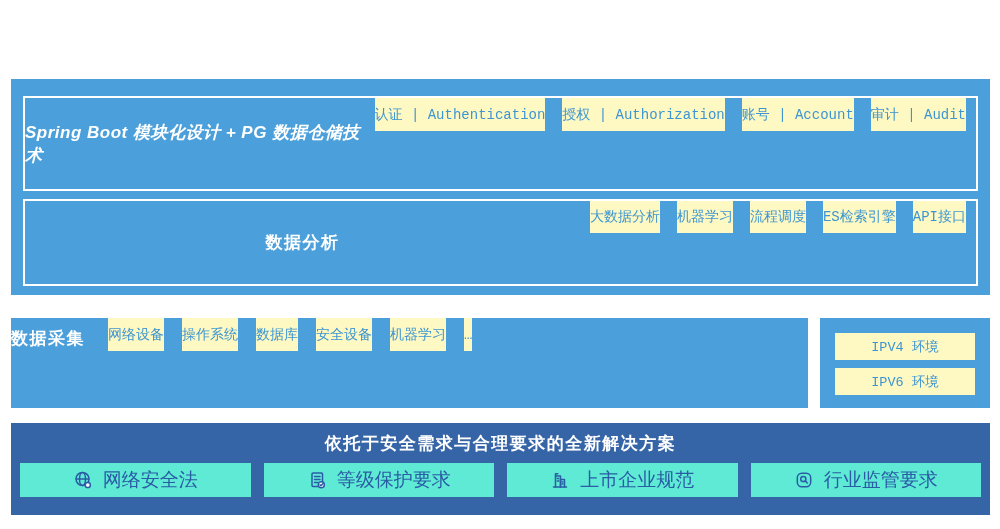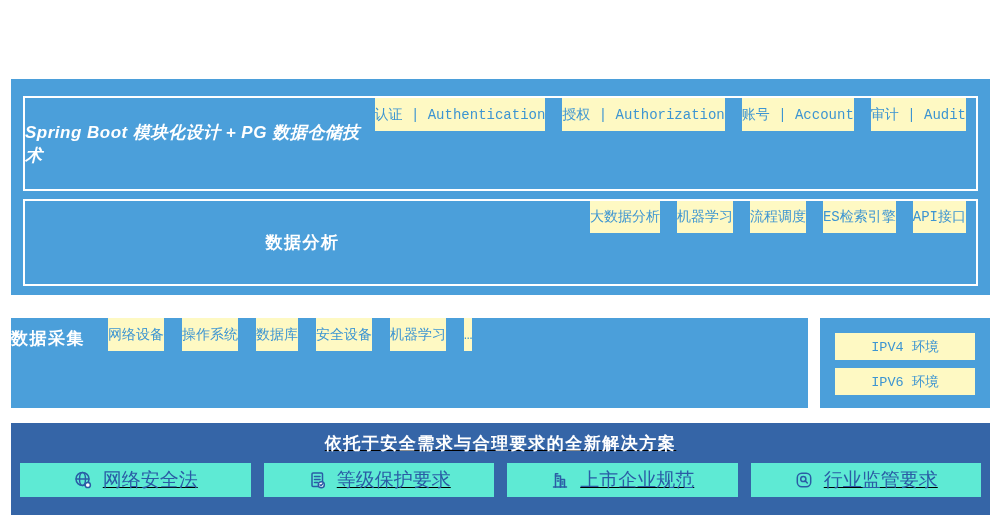--- a/index.html
+++ b/index.html
@@ -59,21 +59,21 @@
   
   .env{
     position:absolute;left:820px;top:318px;width:170px;height:90px;
     background:var(--section-light-bg);box-sizing:border-box;
     padding:15px 15px 1px;display:flex;flex-direction:column;gap:8px;
   }
   .env .wbox{height:27px;flex:none;font-size:13.5px;}
   
   .solution{
     position:absolute;left:11px;top:423px;width:979px;height:92px;
-    background:var(--solution-bg);display:flex;flex-direction:column;box-sizing:border-box;text-decoration:underline;
+    background:var(--solution-bg);display:flex;flex-direction:column;box-sizing:border-box;
   }
   .solution .boxes-row{padding:0 9px;gap:13px;}
   .sbox{
     background:#5eead4;flex:1;height:34px;display:flex;align-items:center;justify-content:center;
     gap:10px;color:var(--box-text-dark);font-size:19px;white-space:nowrap;
   }
   .sbox svg{display:block;}
   .icon{width:20px;height:20px;flex:none;}
   .icon *{stroke:var(--box-text-dark);fill:none;stroke-width:1.5;stroke-linecap:round;stroke-linejoin:round;}
   .icon .fillw{fill:#fff;}

